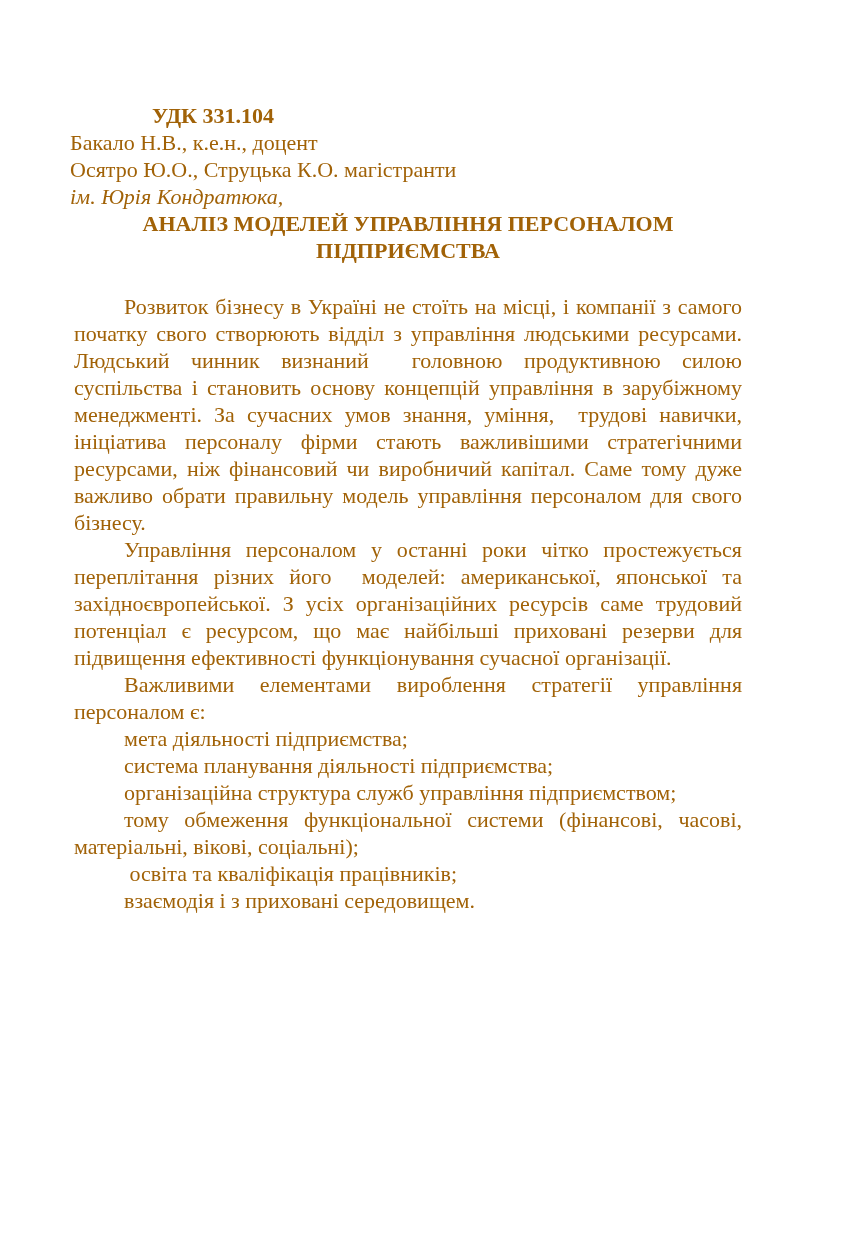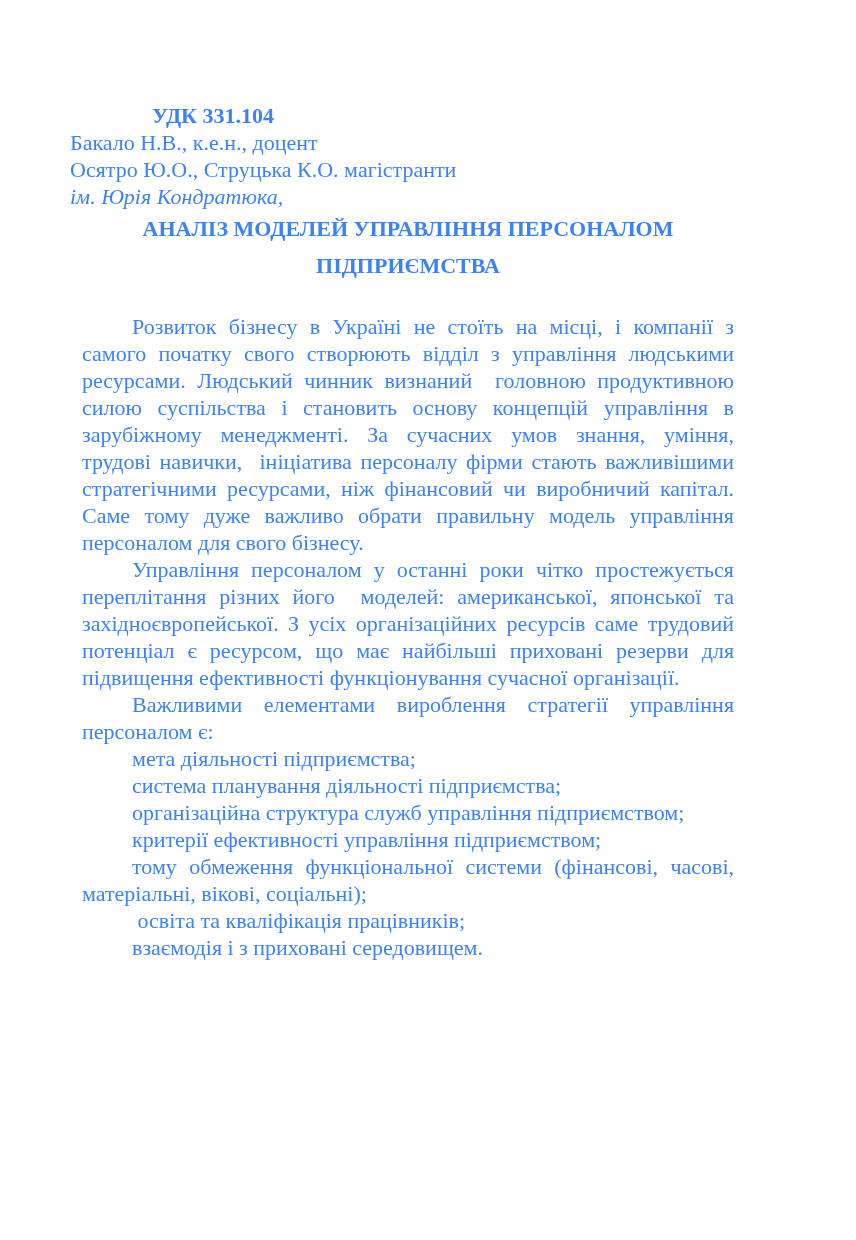--- a/index.html
+++ b/index.html
@@ -5,21 +5,21 @@
   html, body {
     margin: 0;
     padding: 0;
     background: #ffffff;
   }
   .page {
     position: relative;
     width: 856px;
     height: 1240px;
     background: #ffffff;
-    color: #3b82f6;
+    color: #a16207;
     font-family: "Liberation Serif", "DejaVu Serif", serif;
     font-size: 22px;
     line-height: 27px;
     overflow: hidden;
   }
   .content {
     position: absolute;
     left: 70px;
     top: 102px;
     width: 676px;
@@ -33,25 +33,25 @@
     text-align: left;
     margin: 0;
   }
   .byline.italic {
     font-style: italic;
   }
   .title {
     font-weight: bold;
     text-align: center;
     font-size: 22px;
-    line-height: 37px;
+    line-height: 27px;
     margin: 0 0 29px 0;
   }
   .body-text {
-    margin: 12px;
+    margin: 4px;
   }
   .para {
     margin: 0;
     text-indent: 50px;
     text-align: justify;
     white-space: pre-wrap;
   }
 </style>
 </head>
 <body>
@@ -63,19 +63,18 @@
     <p class="byline">Осятро Ю.О., Струцька К.О. магістранти</p>
     <p class="byline italic">ім. Юрія Кондратюка,</p>
     <h1 class="title">АНАЛІЗ МОДЕЛЕЙ УПРАВЛІННЯ ПЕРСОНАЛОМ ПІДПРИЄМСТВА</h1>
     <div class="body-text" id="paragraphs">
         <p class="para">Розвиток бізнесу в Україні не стоїть на місці, і компанії з самого початку свого створюють відділ з управління людськими ресурсами. Людський чинник визнаний  головною продуктивною силою суспільства і становить основу концепцій управління в зарубіжному менеджменті. За сучасних умов знання, уміння,  трудові навички,  ініціатива персоналу фірми стають важливішими стратегічними ресурсами, ніж фінансовий чи виробничий капітал. Саме тому дуже важливо обрати правильну модель управління персоналом для свого бізнесу.</p>
         <p class="para">Управління персоналом у останні роки чітко простежується переплітання різних його  моделей: американської, японської та західноєвропейської. З усіх організаційних ресурсів саме трудовий потенціал є ресурсом, що має найбільші приховані резерви для підвищення ефективності функціонування сучасної організації.</p>
         <p class="para">Важливими елементами вироблення стратегії управління персоналом є:</p>
         <p class="para">мета діяльності підприємства;</p>
         <p class="para">система планування діяльності підприємства;</p>
         <p class="para">організаційна структура служб управління підприємством;</p>
-        <p class="para">критерії ефективності управління підприємством;</p>
         <p class="para">тому обмеження функціональної системи (фінансові, часові, матеріальні, вікові, соціальні);</p>
         <p class="para"> освіта та кваліфікація працівників;</p>
         <p class="para">взаємодія і з приховані середовищем.</p>
       </div>
   </div>
 </div>
 
 </body></html>

